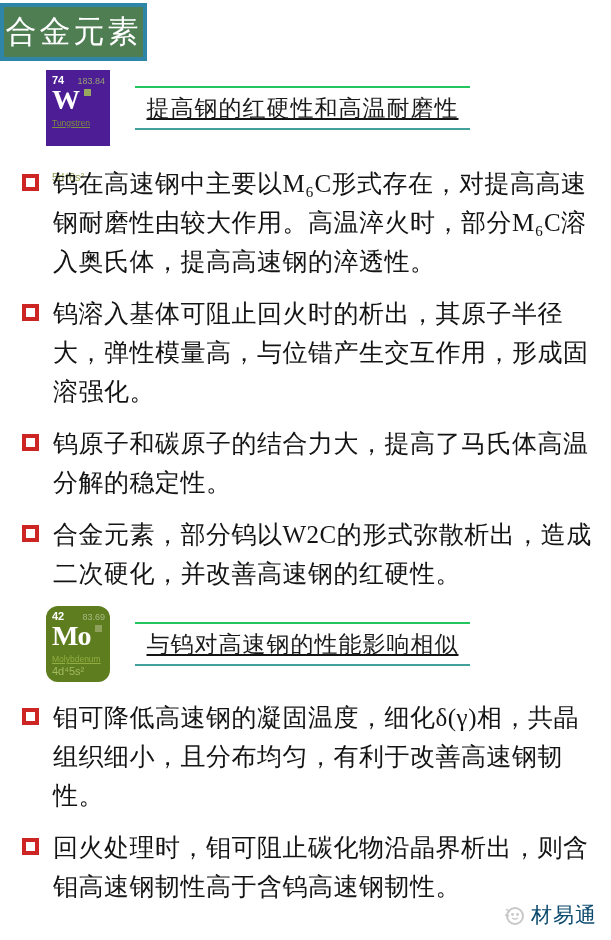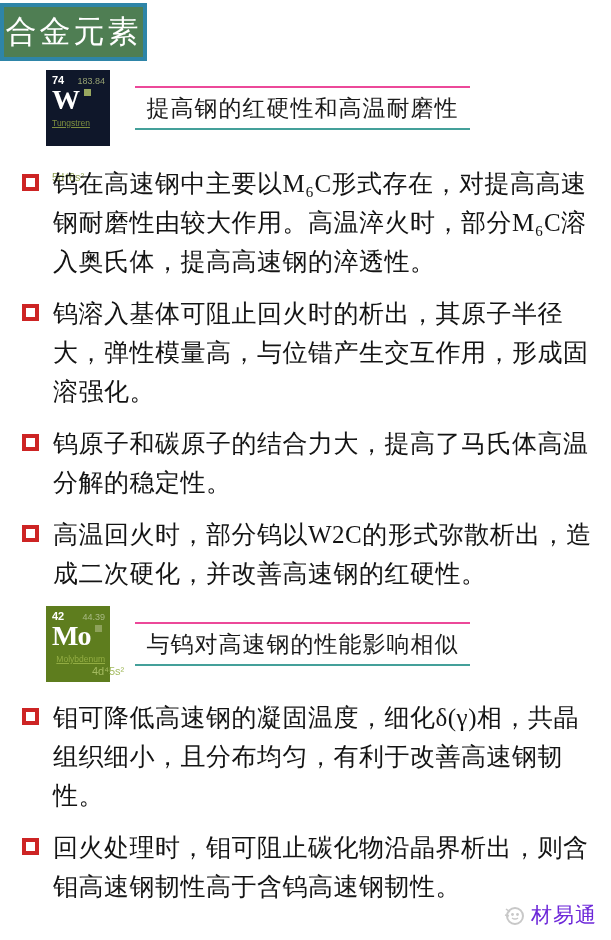--- a/index.html
+++ b/index.html
@@ -24,46 +24,46 @@
   .content{position:absolute;top:70px;left:0;width:611px;}
 
   
   .section-head{display:flex;align-items:center;margin-left:46px;}
   .tile{
     width:64px;height:76px;box-sizing:border-box;
     padding:4px 5px 3px 6px;
     display:flex;flex-direction:column;
     font-family:"Liberation Sans","DejaVu Sans",sans-serif;
   }
-  .tile-w{background:#0f172a;}
-  .tile-mo{background:#5e7d1e;}
+  .tile-w{background:#4c1d95;}
+  .tile-mo{background:#5e7d1e;border-radius:12px;}
   .tile-row1{display:flex;justify-content:space-between;align-items:baseline;}
   .atomic-num{color:#ffffff;font-weight:bold;font-size:11px;}
   .atomic-mass{font-size:9px;text-align:right;}
   .tile-w .atomic-mass{color:#96a172;}
   .tile-mo .atomic-mass{color:#a9ba85;}
   .tile-sym{display:flex;align-items:flex-start;line-height:1;margin-top:0px;}
   .sym{
     color:#ffffff;font-weight:bold;font-size:28px;
     font-family:"Liberation Serif","DejaVu Serif",serif;letter-spacing:-1px;
   }
   .state-sq{width:7px;height:7px;margin:3px 0 0 5px;display:inline-block;}
   .tile-w .state-sq{background:#98a75f;}
   .tile-mo .state-sq{background:#8ea25b;}
   .tile-name{font-size:8.5px;margin-top:4px;white-space:nowrap;text-decoration:underline;}
   .tile-w .tile-name{color:#7e8f3f;}
-  .tile-mo .tile-name{color:#93ad43;text-align:right;}
+  .tile-mo .tile-name{color:#93ad43;}
   .tile-config{font-size:11px;margin-top:1px;}
   .tile-w .tile-config{color:#8c9c4e;margin-top:43px;}
-  .tile-mo .tile-config{color:#a4bb60;margin-left:40px;}
+  .tile-mo .tile-config{color:#a4bb60;}
 
   .banner{
     margin-left:25px;width:335px;height:44px;box-sizing:border-box;
-    border-top:2px solid #ec4899;border-bottom:2px solid #44a09a;
-    display:flex;align-items:center;justify-content:center;
+    border-top:2px solid #22c55e;border-bottom:2px solid #44a09a;
+    display:flex;align-items:center;justify-content:center;text-decoration:underline;
   }
   .banner-text{font-size:23px;color:#1b1b1b;letter-spacing:1px;white-space:nowrap;}
 
   
   .bullets{list-style:none;margin:0;padding:0 14px 0 22px;}
   .bullets-w{margin-top:18px;}
   .bullets-mo{margin-top:16px;}
   .bullet{
     position:relative;padding-left:31px;
     font-size:25px;line-height:39px;
@@ -75,21 +75,21 @@
     position:absolute;left:0;top:10px;
     width:9px;height:9px;
     border:4px solid #cd2424;background:#ffffff;
   }
   .head-mo{margin-top:8px;}
 
   
   .watermark{
     position:absolute;top:901px;right:14px;
     display:flex;align-items:center;gap:5px;
-    color:#6d28d9;
+    color:#0c4a6e;
     font-family:"Liberation Sans","DejaVu Sans",sans-serif;
   }
   .wm-icon{display:inline-flex;}
   .wm-text{font-size:21px;letter-spacing:1px;}
 </style>
 </head>
 <body>
 
 <div class="page">
 
@@ -125,29 +125,29 @@
       <li class="bullet">
         <span class="sq"></span>
         <span class="bullet-text">钨溶入基体可阻止回火时的析出，其原子半径大，弹性模量高，与位错产生交互作用，形成固溶强化。</span>
       </li>
       <li class="bullet">
         <span class="sq"></span>
         <span class="bullet-text">钨原子和碳原子的结合力大，提高了马氏体高温分解的稳定性。</span>
       </li>
       <li class="bullet">
         <span class="sq"></span>
-        <span class="bullet-text">高温回火时，部分钨以W2C的形式弥散析出，造成二次硬化，并改善高速钢的红硬性。</span>
+        <span class="bullet-text">合金元素，部分钨以W2C的形式弥散析出，造成二次硬化，并改善高速钢的红硬性。</span>
       </li>
     </ul>
 
     <div class="section-head head-mo">
       <div class="tile tile-mo">
         <div class="tile-row1">
           <span class="atomic-num">42</span>
-          <span class="atomic-mass">44.39</span>
+          <span class="atomic-mass">83.69</span>
         </div>
         <div class="tile-sym">
           <span class="sym">Mo</span>
           <span class="state-sq"></span>
         </div>
         <div class="tile-name">Molybdenum</div>
         <div class="tile-config">4d⁴5s²</div>
       </div>
       <div class="banner">
         <span class="banner-text">与钨对高速钢的性能影响相似</span>

